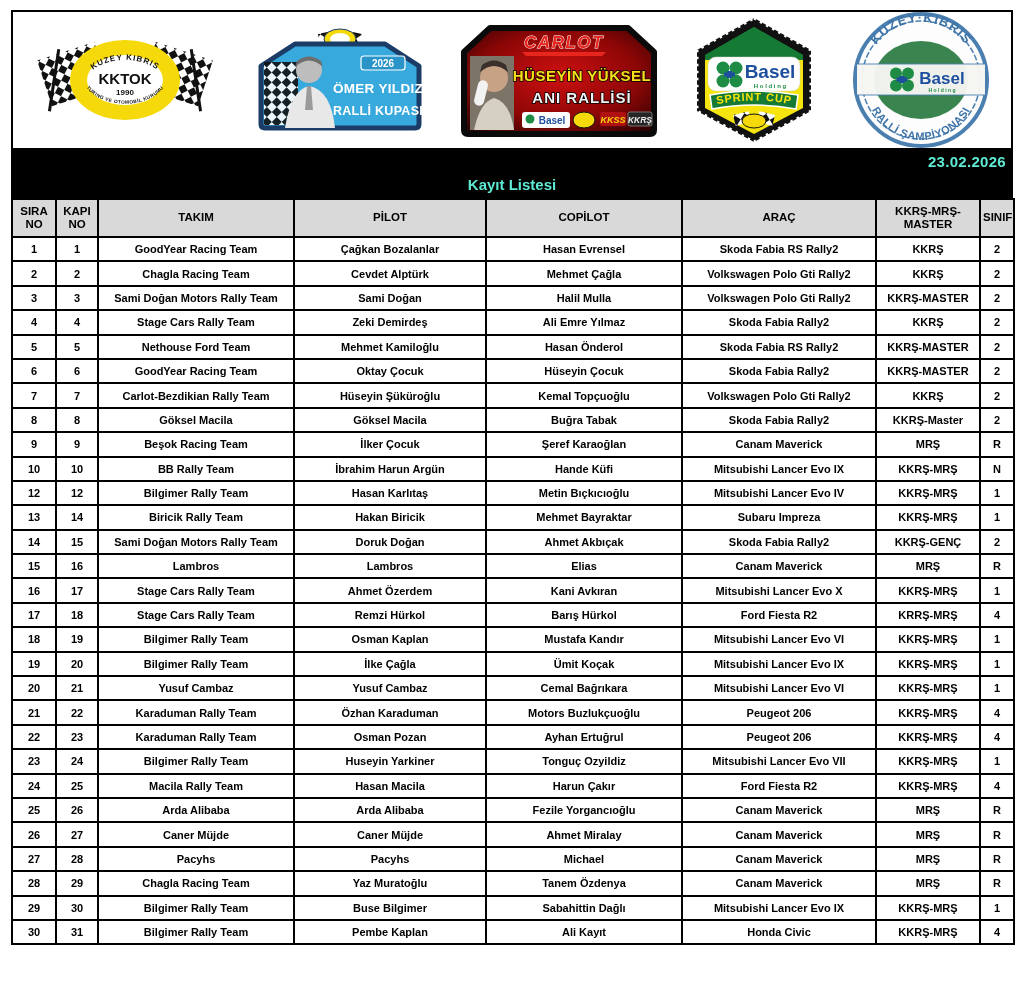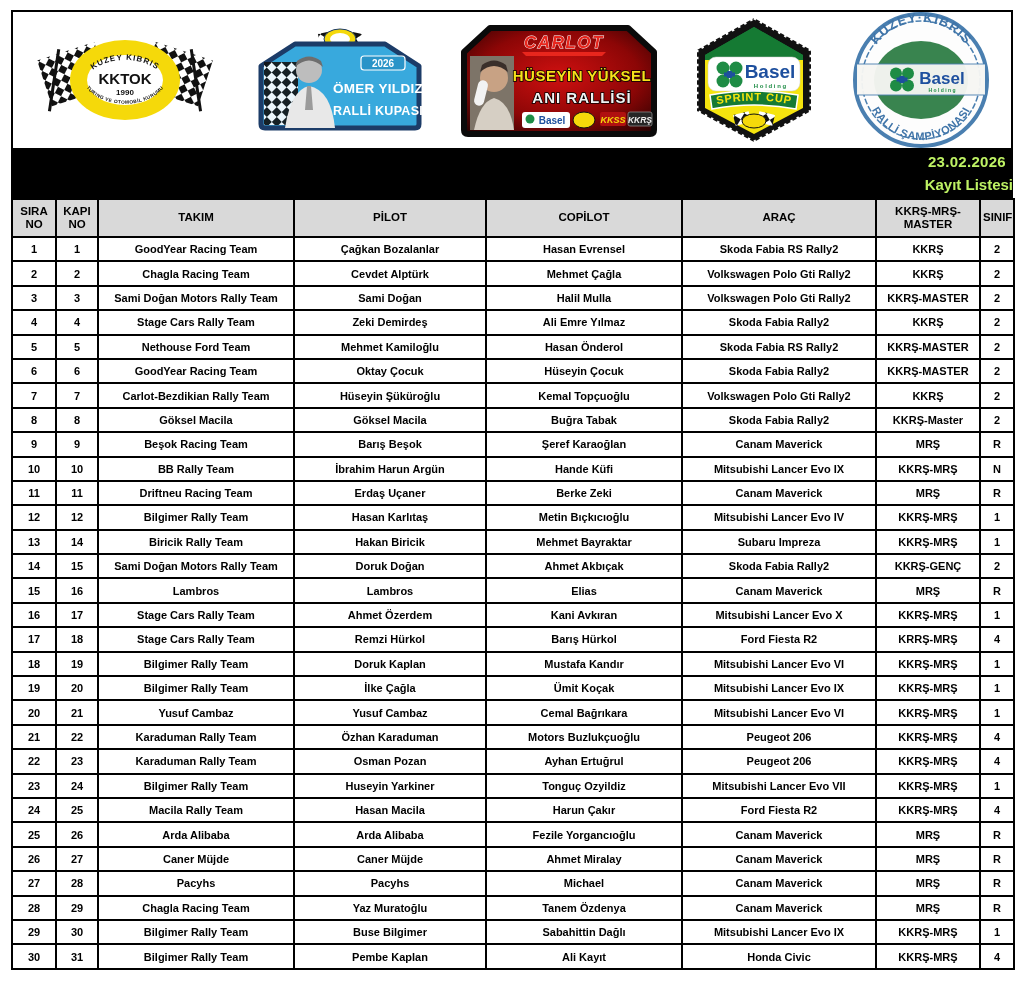--- a/index.html
+++ b/index.html
@@ -22,29 +22,29 @@
     padding: 0 14px;
     overflow: hidden;
   }
   .logo { display: flex; align-items: center; justify-content: center; }
 
   
   .black-band {
     background: #000;
     height: 48px;
     position: relative;
-    color: #bef264;
+    color: #5eead4;
   }
   .band-date {
     position: absolute; top: 3px; right: 7px;
     font-weight: bold; font-size: 15px; letter-spacing: 0.3px;
   }
   .band-title {
     position: absolute; bottom: 5px; left: 0; width: 100%;
-    text-align: right; font-weight: bold; font-size: 15px;
+    text-align: center; font-weight: bold; font-size: 15px;
   }
 
   
   table.entries {
     border-collapse: collapse;
     table-layout: fixed;
     width: 1002px;
   }
   table.entries th, table.entries td {
     border: 2px solid #000;
@@ -352,45 +352,35 @@
           <td>Göksel Macila</td>
           <td>Buğra Tabak</td>
           <td>Skoda Fabia Rally2</td>
           <td>KKRŞ-Master</td>
           <td>2</td>
         </tr>
         <tr>
           <td>9</td>
           <td>9</td>
           <td>Beşok Racing Team</td>
-          <td>Barış Beşok</td>
+          <td>İlker Çocuk</td>
           <td>Şeref Karaoğlan</td>
           <td>Canam Maverick</td>
           <td>MRŞ</td>
           <td>R</td>
         </tr>
         <tr>
           <td>10</td>
           <td>10</td>
           <td>BB Rally Team</td>
           <td>İbrahim Harun Argün</td>
           <td>Hande Küfi</td>
           <td>Mitsubishi Lancer Evo IX</td>
           <td>KKRŞ-MRŞ</td>
           <td>N</td>
-        </tr>
-        <tr>
-          <td>11</td>
-          <td>11</td>
-          <td>Driftneu Racing Team</td>
-          <td>Erdaş Uçaner</td>
-          <td>Berke Zeki</td>
-          <td>Canam Maverick</td>
-          <td>MRŞ</td>
-          <td>R</td>
         </tr>
         <tr>
           <td>12</td>
           <td>12</td>
           <td>Bilgimer Rally Team</td>
           <td>Hasan Karlıtaş</td>
           <td>Metin Bıçkıcıoğlu</td>
           <td>Mitsubishi Lancer Evo IV</td>
           <td>KKRŞ-MRŞ</td>
           <td>1</td>
@@ -442,21 +432,21 @@
           <td>Remzi Hürkol</td>
           <td>Barış Hürkol</td>
           <td>Ford Fiesta R2</td>
           <td>KRRŞ-MRŞ</td>
           <td>4</td>
         </tr>
         <tr>
           <td>18</td>
           <td>19</td>
           <td>Bilgimer Rally Team</td>
-          <td>Doruk Kaplan</td>
+          <td>Osman Kaplan</td>
           <td>Mustafa Kandır</td>
           <td>Mitsubishi Lancer Evo VI</td>
           <td>KKRŞ-MRŞ</td>
           <td>1</td>
         </tr>
         <tr>
           <td>19</td>
           <td>20</td>
           <td>Bilgimer Rally Team</td>
           <td>İlke Çağla</td>

